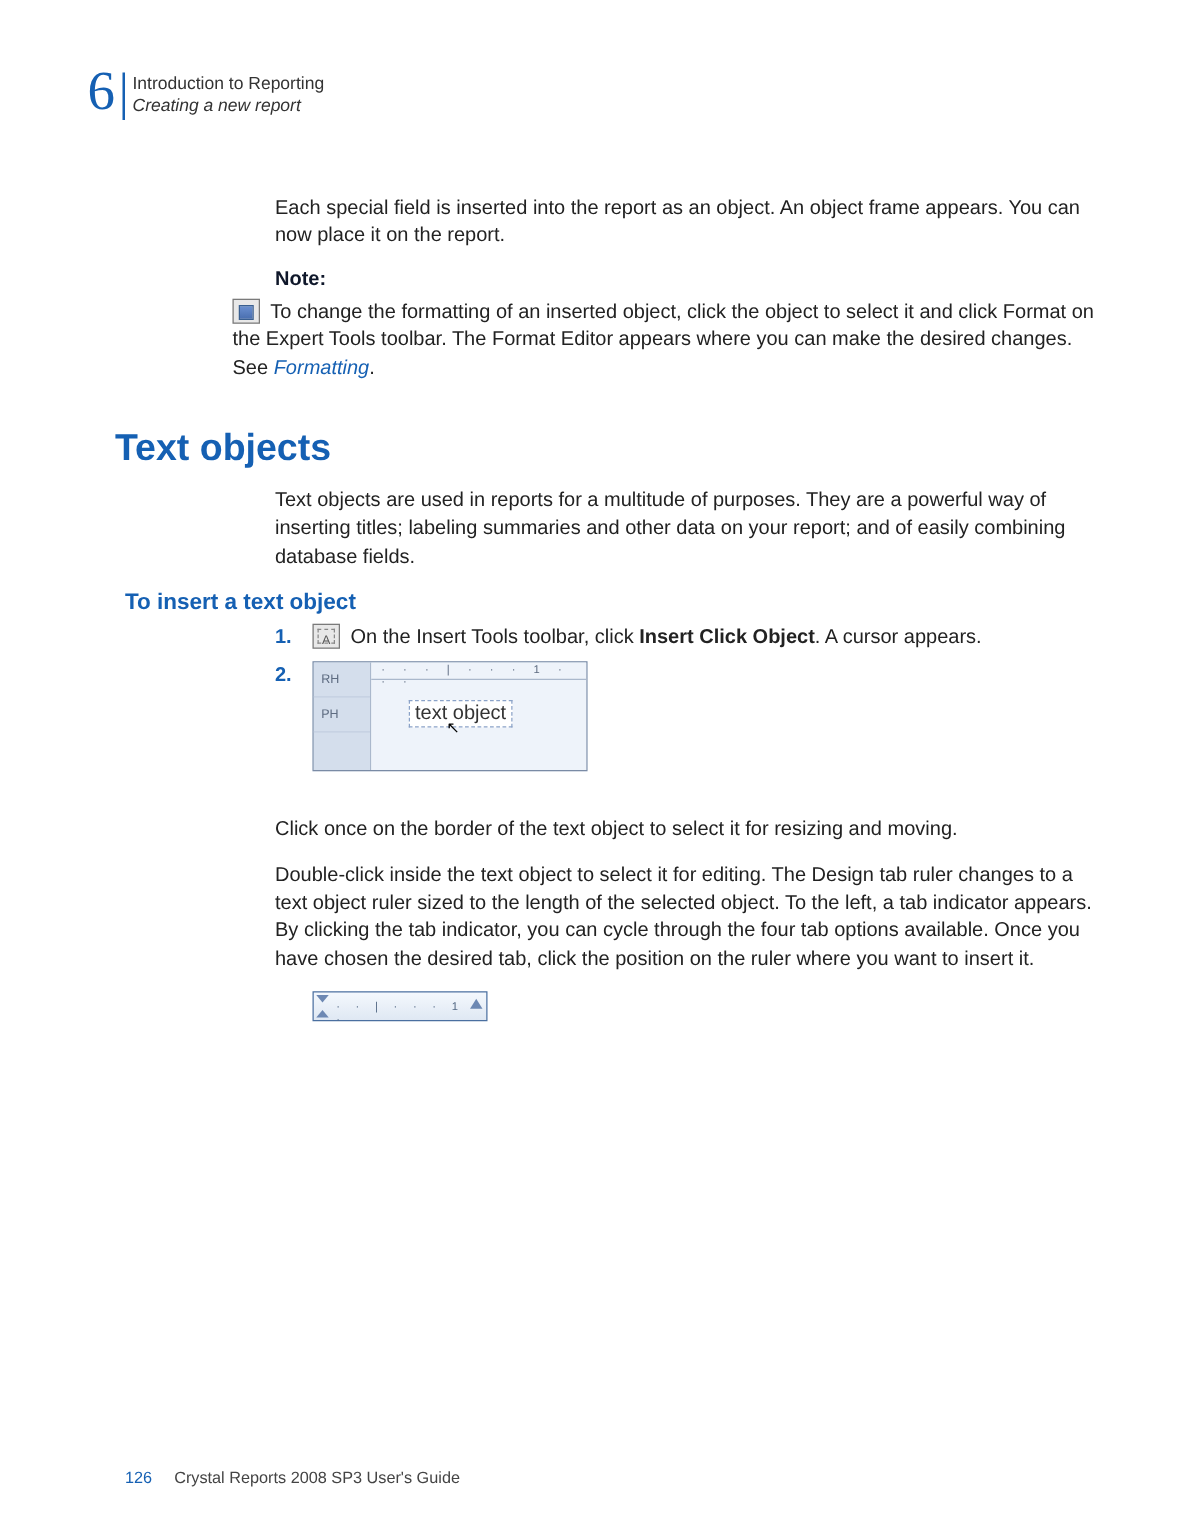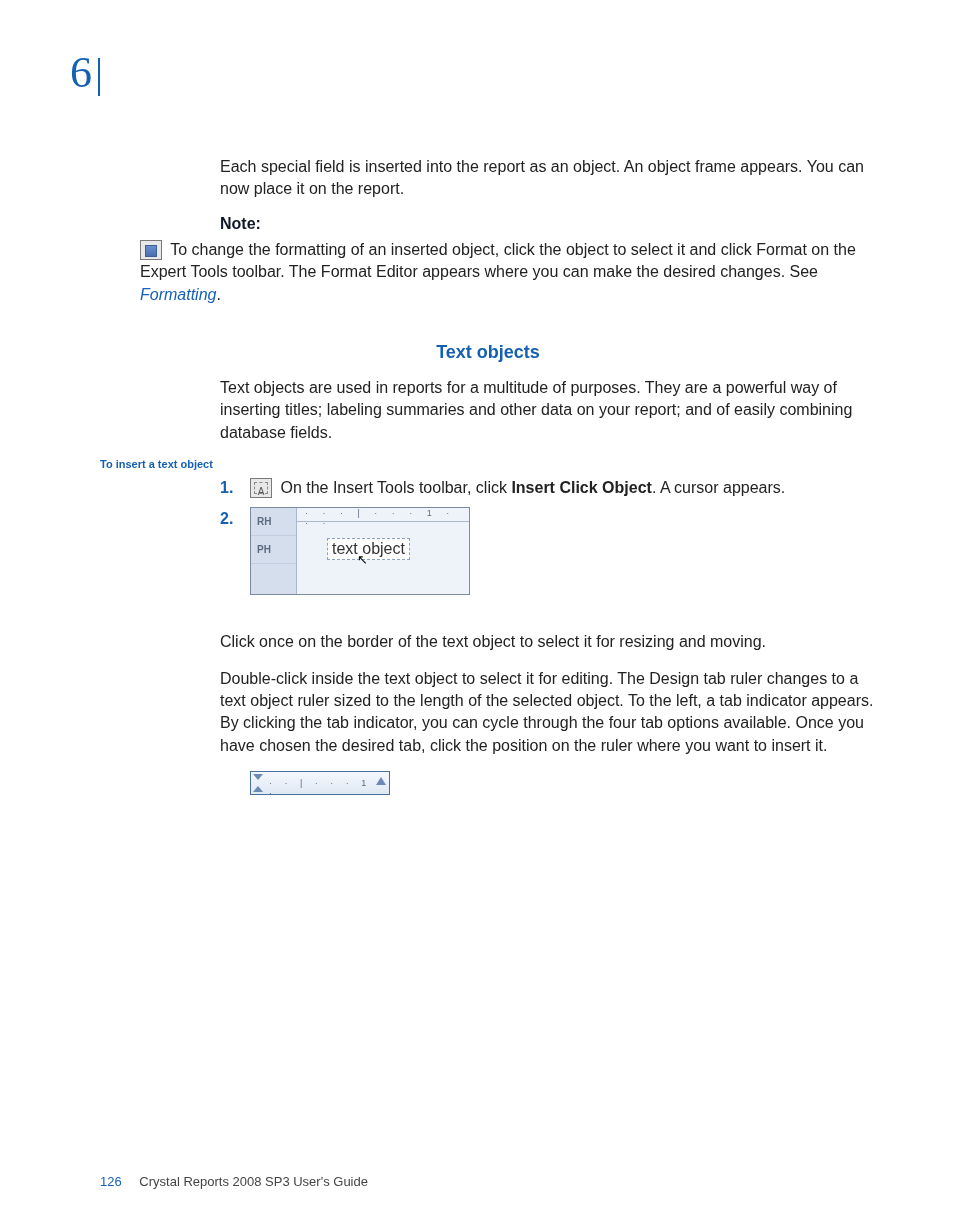--- a/index.html
+++ b/index.html
@@ -34,21 +34,21 @@
   .chapter-titles {
     font-size: 14px;
     line-height: 1.3;
     margin-top: 2px;
   }
   .chapter-main { color: #333; }
   .chapter-sub { color: #333; font-style: italic; }
   .content-indent { margin-left: 150px; }
   p.body { line-height: 1.4; margin-bottom: 14px; }
   .note-label { color: #0f172a; font-weight: bold; margin-bottom: 6px; margin-left: 150px; }
-  .note-body { margin-left: 70px; line-height: 1.4; }
+  .note-body { margin-left: 116px; line-height: 1.4; }
   .inline-icon {
     display: inline-block;
     width: 22px; height: 20px;
     border: 1px solid #7a7a7a;
     background: #e8e8e8;
     vertical-align: middle;
     margin-right: 4px;
     position: relative;
     top: -1px;
   }
@@ -61,28 +61,27 @@
   .inline-icon.txt::after{
     content:"A";
     position:absolute; left:0; right:0; top:0; bottom:0;
     font-size:10px; text-align:center; line-height:18px;
     border:1px dashed #888; margin:3px;
     color:#555;
   }
   a.link { color: #1560b3; font-style: italic; text-decoration: none; }
   h2.section {
     color: #1560b3;
-    font-size: 18px;
+    font-size: 30px;
     font-weight: bold;
     margin: 36px 0 14px 22px;
-    text-align: center;
   }
   h3.subsection {
     color: #1560b3;
-    font-size: 11px;
+    font-size: 18px;
     font-weight: bold;
     margin: 0 0 6px 30px;
   }
   ol.steps {
     list-style: none;
     margin-left: 150px;
   }
   ol.steps > li {
     position: relative;
     padding-left: 30px;
@@ -114,21 +113,20 @@
     padding:2px 8px;
     color:#1050a0;
   }
   .sc1-body { display:flex; }
   .sc1-gutter {
     width: 46px;
     background:#d4deec;
     border-right:1px solid #aab8cc;
     font-size:10px;
     color:#5d6b80;
-    font-weight:bold;
   }
   .sc1-gutter div{ padding:8px 6px; border-bottom:1px solid #c2cee0; }
   .sc1-canvas {
     flex:1;
     background:#eef3fa;
     position:relative;
     height:86px;
   }
   .sc1-ruler {
     height:14px;
@@ -189,20 +187,24 @@
     color: #444;
   }
   .footer .pagenum { color: #1560b3; margin-right: 14px; }
 </style>
 </head>
 <body>
 
 <div class="header-block">
   <div class="chapter-num">6</div>
   <div class="chapter-bar"></div>
+  <div class="chapter-titles">
+    <div class="chapter-main">Introduction to Reporting</div>
+    <div class="chapter-sub">Creating a new report</div>
+  </div>
 </div>
 
 <p class="body content-indent">Each special field is inserted into the report as an object. An object frame appears. You can now place it on the report.</p>
 
 <div class="note-label">Note:</div>
 <p class="note-body">
   <span class="inline-icon fmt"></span><span> To change the formatting of an inserted object, click the object to select it and click Format on the Expert Tools toolbar. The Format Editor appears where you can make the desired changes. See </span><a href="#" class="link">Formatting</a><span>.</span>
 </p>
 
 <h2 class="section">Text objects</h2>

